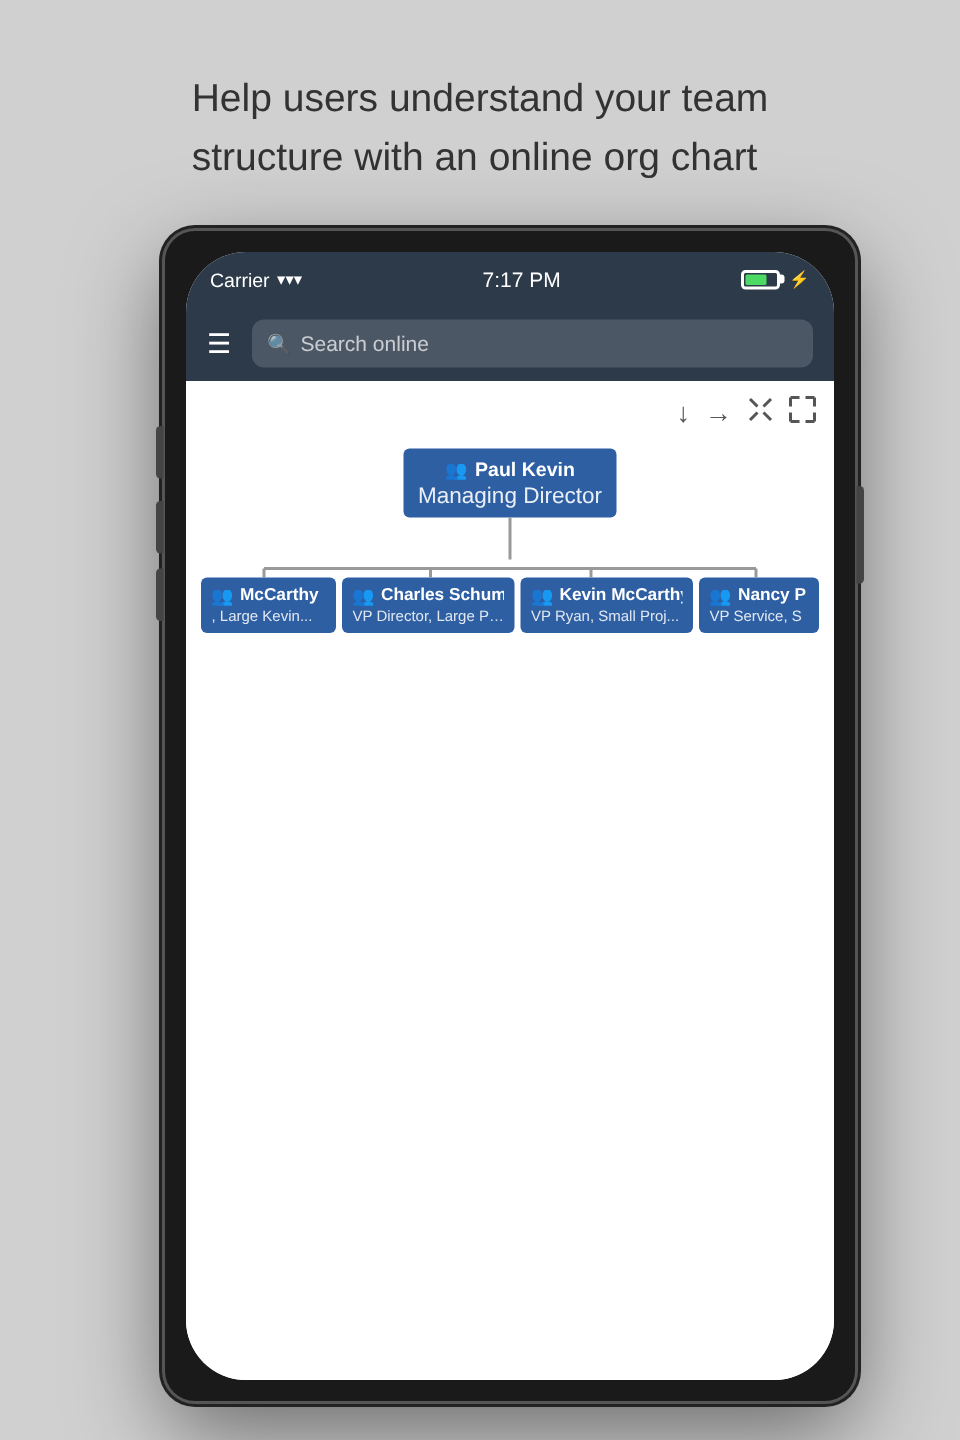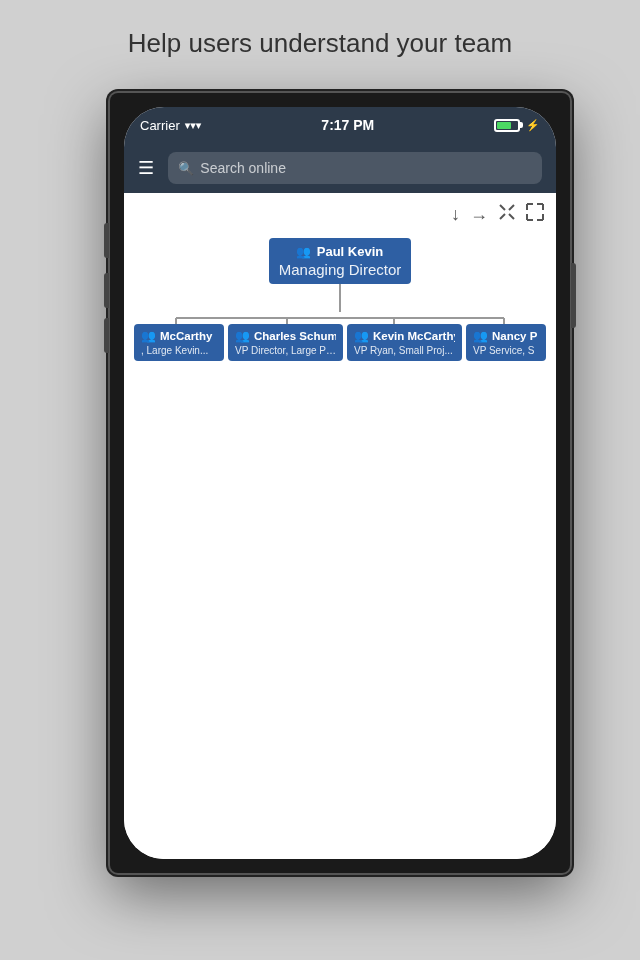--- a/index.html
+++ b/index.html
@@ -9,36 +9,36 @@
       height: 960px;
       background: #d0d0d0;
       font-family: -apple-system, 'Helvetica Neue', Arial, sans-serif;
       display: flex;
       flex-direction: column;
       align-items: center;
       overflow: hidden;
     }
 
     .tagline {
-      margin-top: 24px;
+      margin-top: 46px;
       text-align: left;
       font-size: 26px;
       color: #333;
       line-height: 1.5;
       padding: 0 60px;
       font-weight: 400;
     }
 
     
     .phone-frame {
       margin-top: 30px;
       width: 460px;
       height: 780px;
       background: #1a1a1a;
-      border-radius: 8px;
+      border-radius: 20px;
       position: relative;
       box-shadow:
         0 0 0 2px #555,
         0 0 0 4px #222,
         0 20px 60px rgba(0,0,0,0.5);
       padding: 14px;
       margin-left: 40px;
     }
 
     
@@ -93,21 +93,21 @@
       gap: 5px;
     }
 
     .wifi-icon {
       font-size: 11px;
     }
 
     .status-time {
       color: white;
       font-size: 14px;
-      font-weight: 700;
+      font-weight: 400;
     }
 
     .status-right {
       display: flex;
       align-items: center;
       gap: 4px;
     }
 
     .battery {
       width: 26px;
@@ -304,20 +304,21 @@
     
     .child-node.partial-left {
       background: #2e5fa3;
     }
   </style>
 </head>
 <body>
 
 <p class="tagline">
   <span>Help users understand your team</span><br>
+  <span>structure with an online org chart</span>
 </p>
 
 <div class="phone-frame">
   <div class="phone-screen">
 
     <div class="status-bar">
       <div class="status-carrier">
         <span>Carrier</span>
         <span class="wifi-icon">▾▾▾</span>
       </div>

